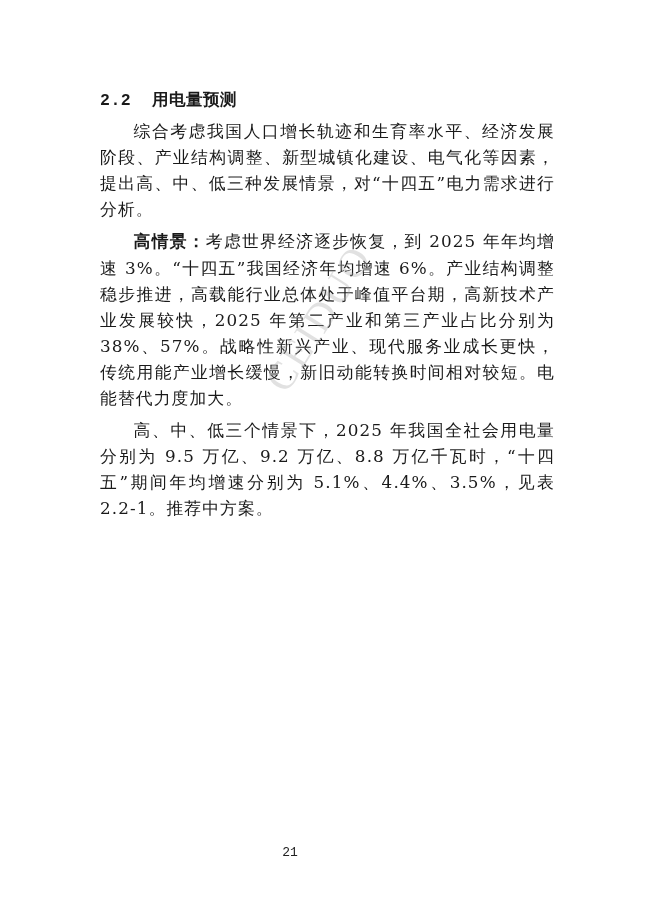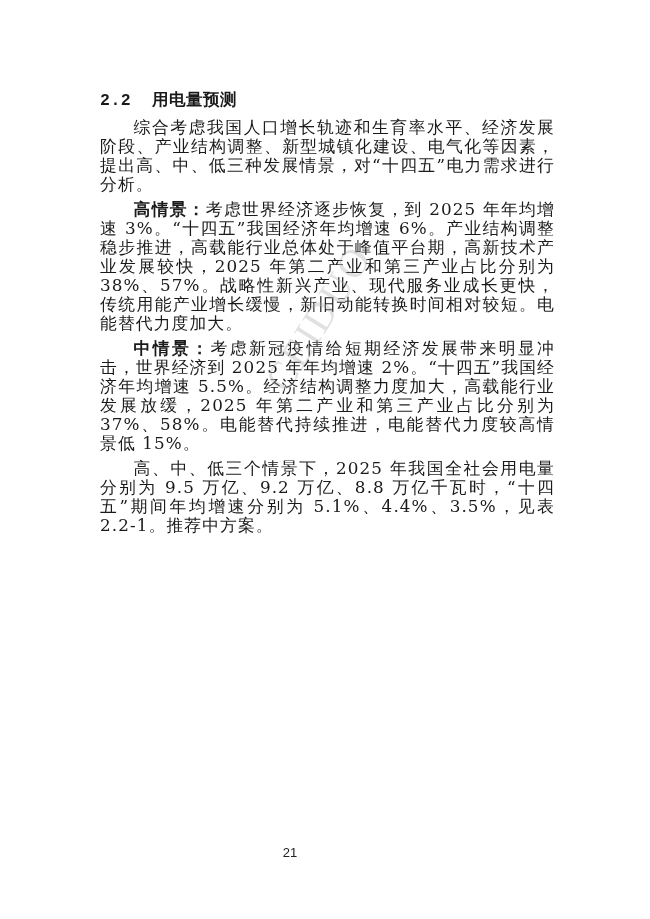--- a/index.html
+++ b/index.html
@@ -1,44 +1,43 @@
 <!DOCTYPE html>
 <html><head>
   <meta charset="utf-8">
   <style>
     html, body { margin: 0; padding: 0; background: #ffffff; }
     body { width: 650px; height: 919px; position: relative; overflow: hidden;
            font-family: "DejaVu Serif", "Liberation Serif", serif; color: #1a1a1a; }
     .page { position: absolute; left: 100px; top: 88px; width: 455px; }
     .heading { font-family: Liberation Mono, monospace; font-weight: bold;
                font-size: 16.5px; line-height: 26px; margin: 0 0 4px 0; letter-spacing: 0.5px; }
-    .para { font-size: 16.8px; line-height: 19px; text-indent: 2em; text-align: justify;
+    .para { font-size: 16.8px; line-height: 26px; text-indent: 2em; text-align: justify;
             margin: 0; letter-spacing: 1.1px; }
     .para.gap { margin-top: 6px; }
     .lead { font-family: Liberation Serif, serif; font-weight: bold; }
     .pagenum { position: absolute; left: 0; width: 580px; top: 845px; text-align: center;
-               font-family: Liberation Sans, sans-serif; font-size: 13px; color: #222; }
+               font-family: Liberation Mono, monospace; font-size: 13px; color: #222; }
     .watermark { position: absolute; left: 255px; top: 375px; font-family: "Liberation Serif", serif;
                  font-size: 40px; color: rgba(170,170,170,0.35); transform: rotate(-58deg);
                  transform-origin: left top; letter-spacing: 2px; pointer-events: none; }
   </style>
 </head>
 <body>
 
 <div class="page">
   <h2 class="heading">
     <span>2.2</span>&nbsp;
     <span>用电量预测</span>
   </h2>
 
   <p class="para">综合考虑我国人口增长轨迹和生育率水平、经济发展阶段、产业结构调整、新型城镇化建设、电气化等因素，提出高、中、低三种发展情景，对“十四五”电力需求进行分析。</p>
 
   <p class="para gap"><span class="lead">高情景：</span><span>考虑世界经济逐步恢复，到 2025 年年均增速 3%。“十四五”我国经济年均增速 6%。产业结构调整稳步推进，高载能行业总体处于峰值平台期，高新技术产业发展较快，2025 年第二产业和第三产业占比分别为 38%、57%。战略性新兴产业、现代服务业成长更快，传统用能产业增长缓慢，新旧动能转换时间相对较短。电能替代力度加大。</span></p>
 
-  <p class="para gap"><span class="lead">中情景：</span><span>考虑新冠疫情给短期经济发展带来明显冲击，世界经济到 2025 年年均增速 2%。“十四五”我国经济年均增速 5.5%。经济结构调整力度加大，高载能行业发展放缓，2025 年第二产业和第三产业占比分别为 37%、58%。电能替代持续推进，电能替代力度较高情景低 15%。</span></p>
 
 
   <p class="para gap">高、中、低三个情景下，2025 年我国全社会用电量分别为 9.5 万亿、9.2 万亿、8.8 万亿千瓦时，“十四五”期间年均增速分别为 5.1%、4.4%、3.5%，见表 2.2-1。推荐中方案。</p>
 </div>
 
 <div class="watermark">CEIDUO</div>
 
 <div class="pagenum">21</div>
 
 </body></html>

